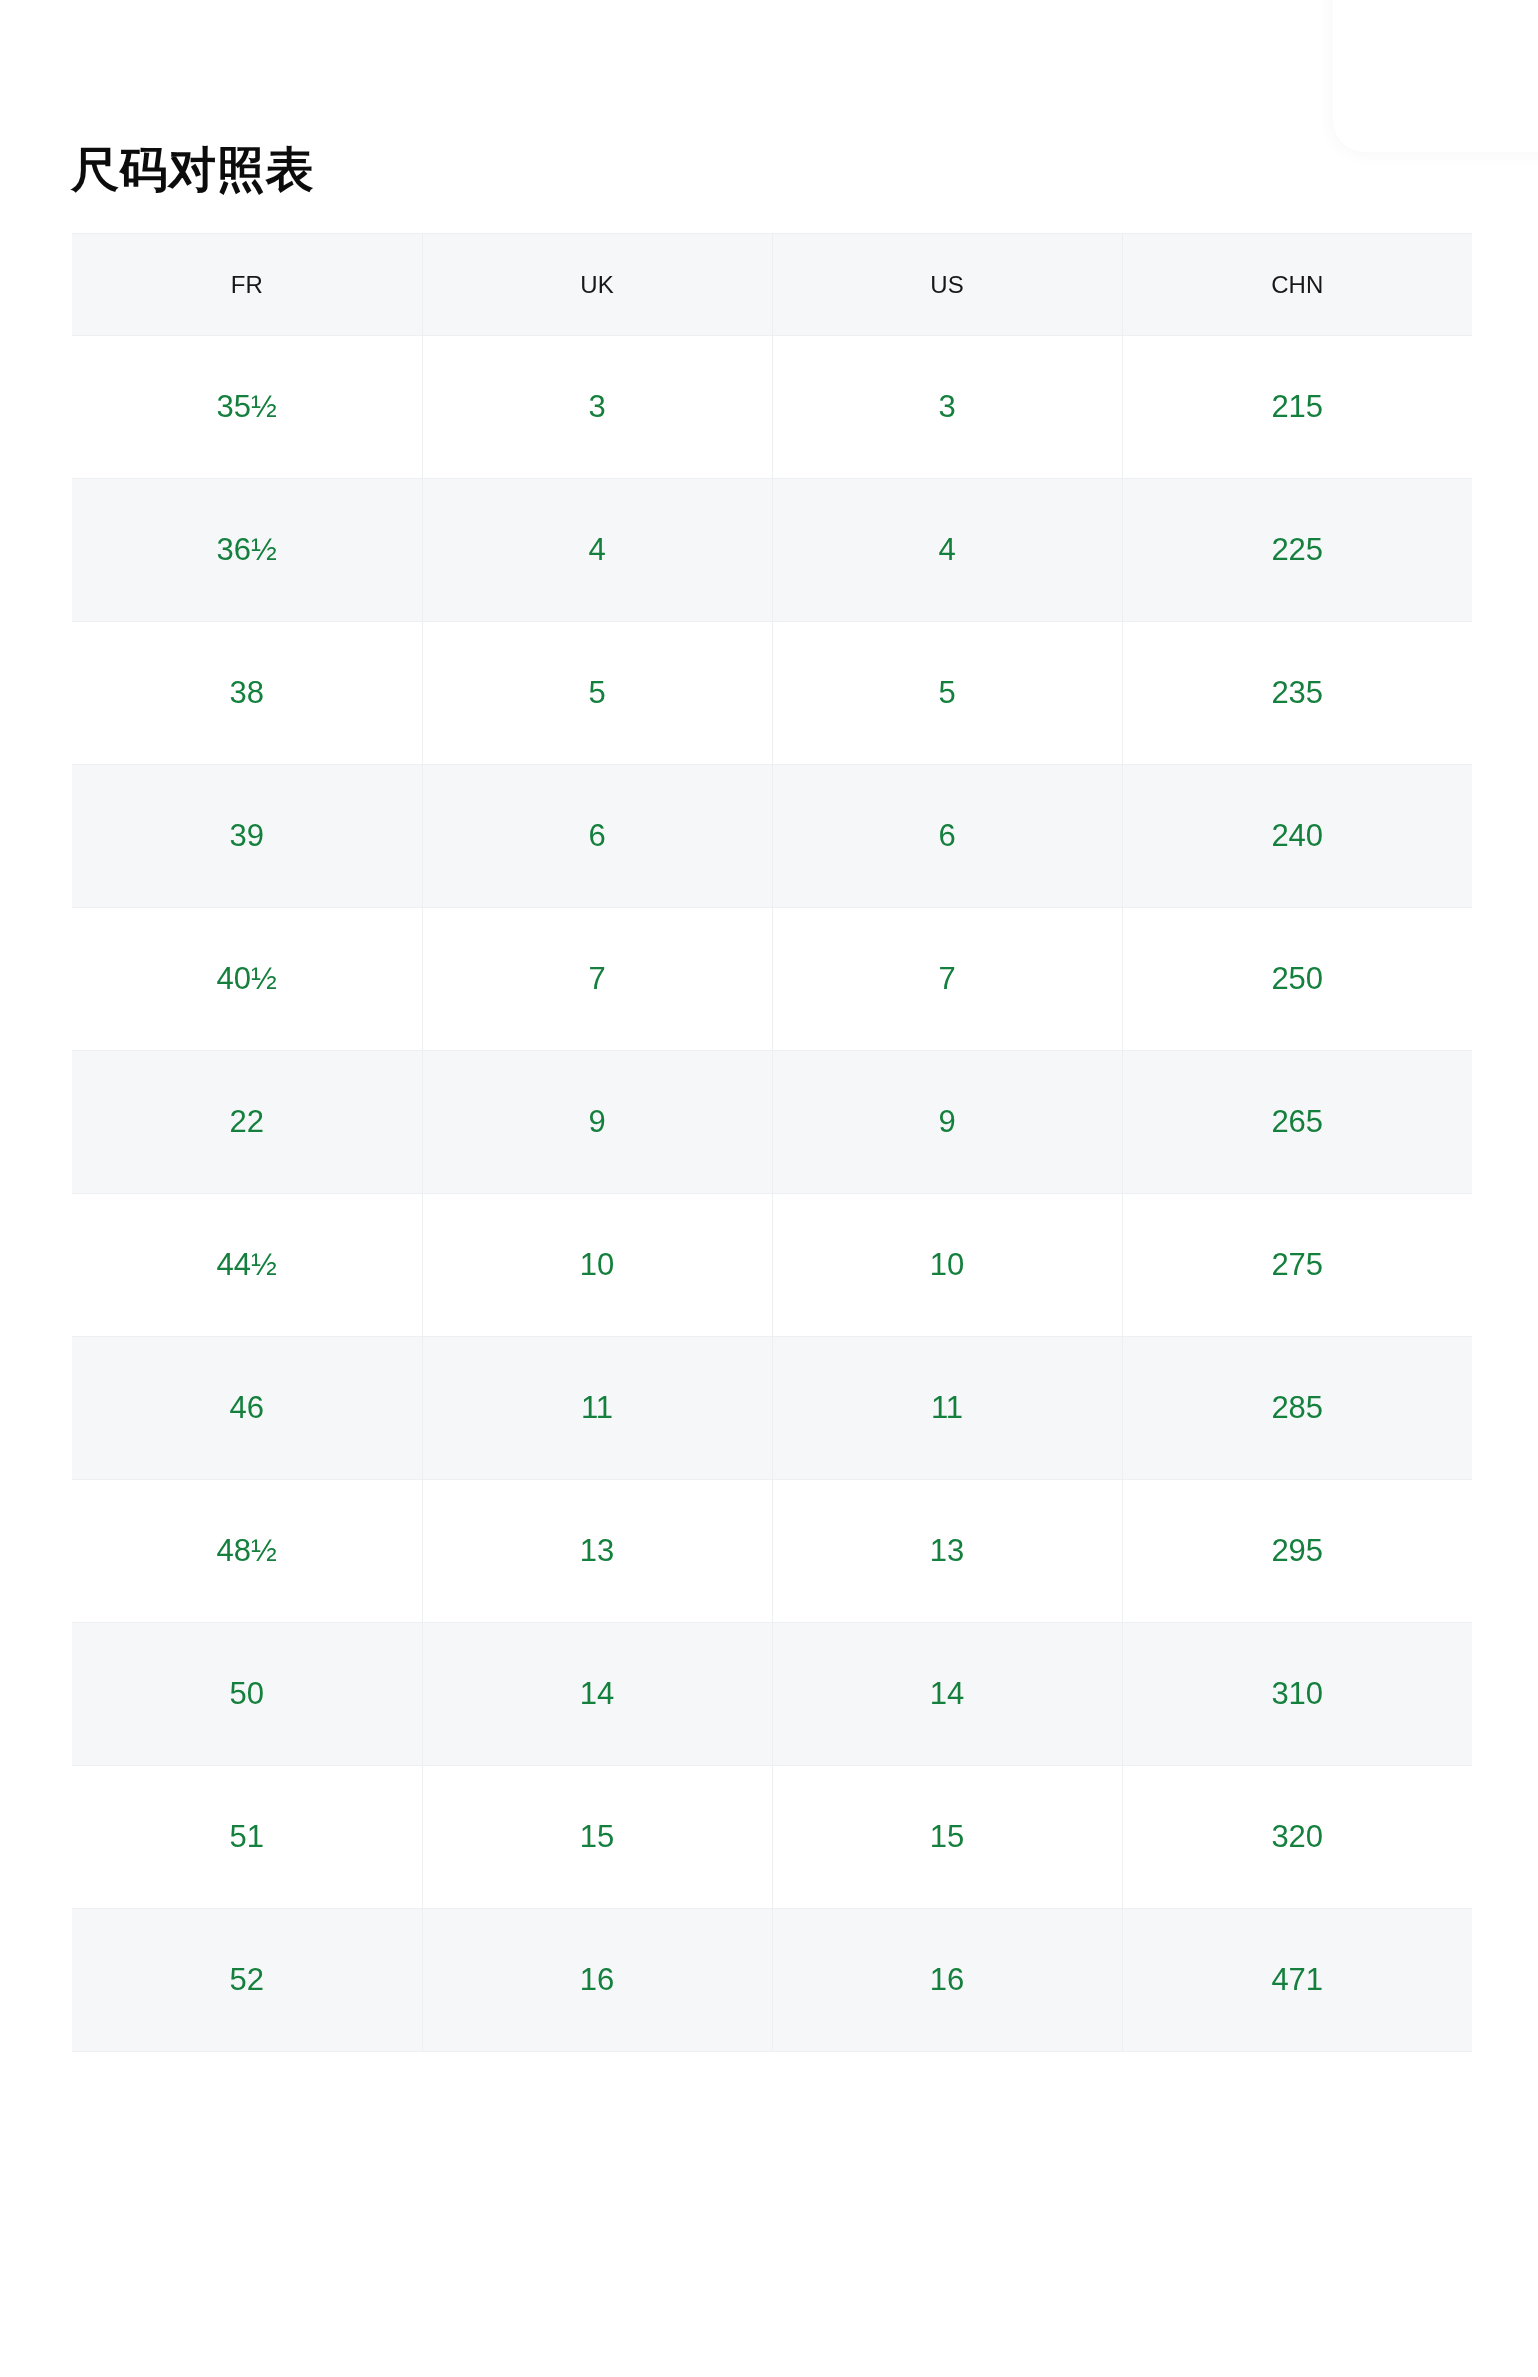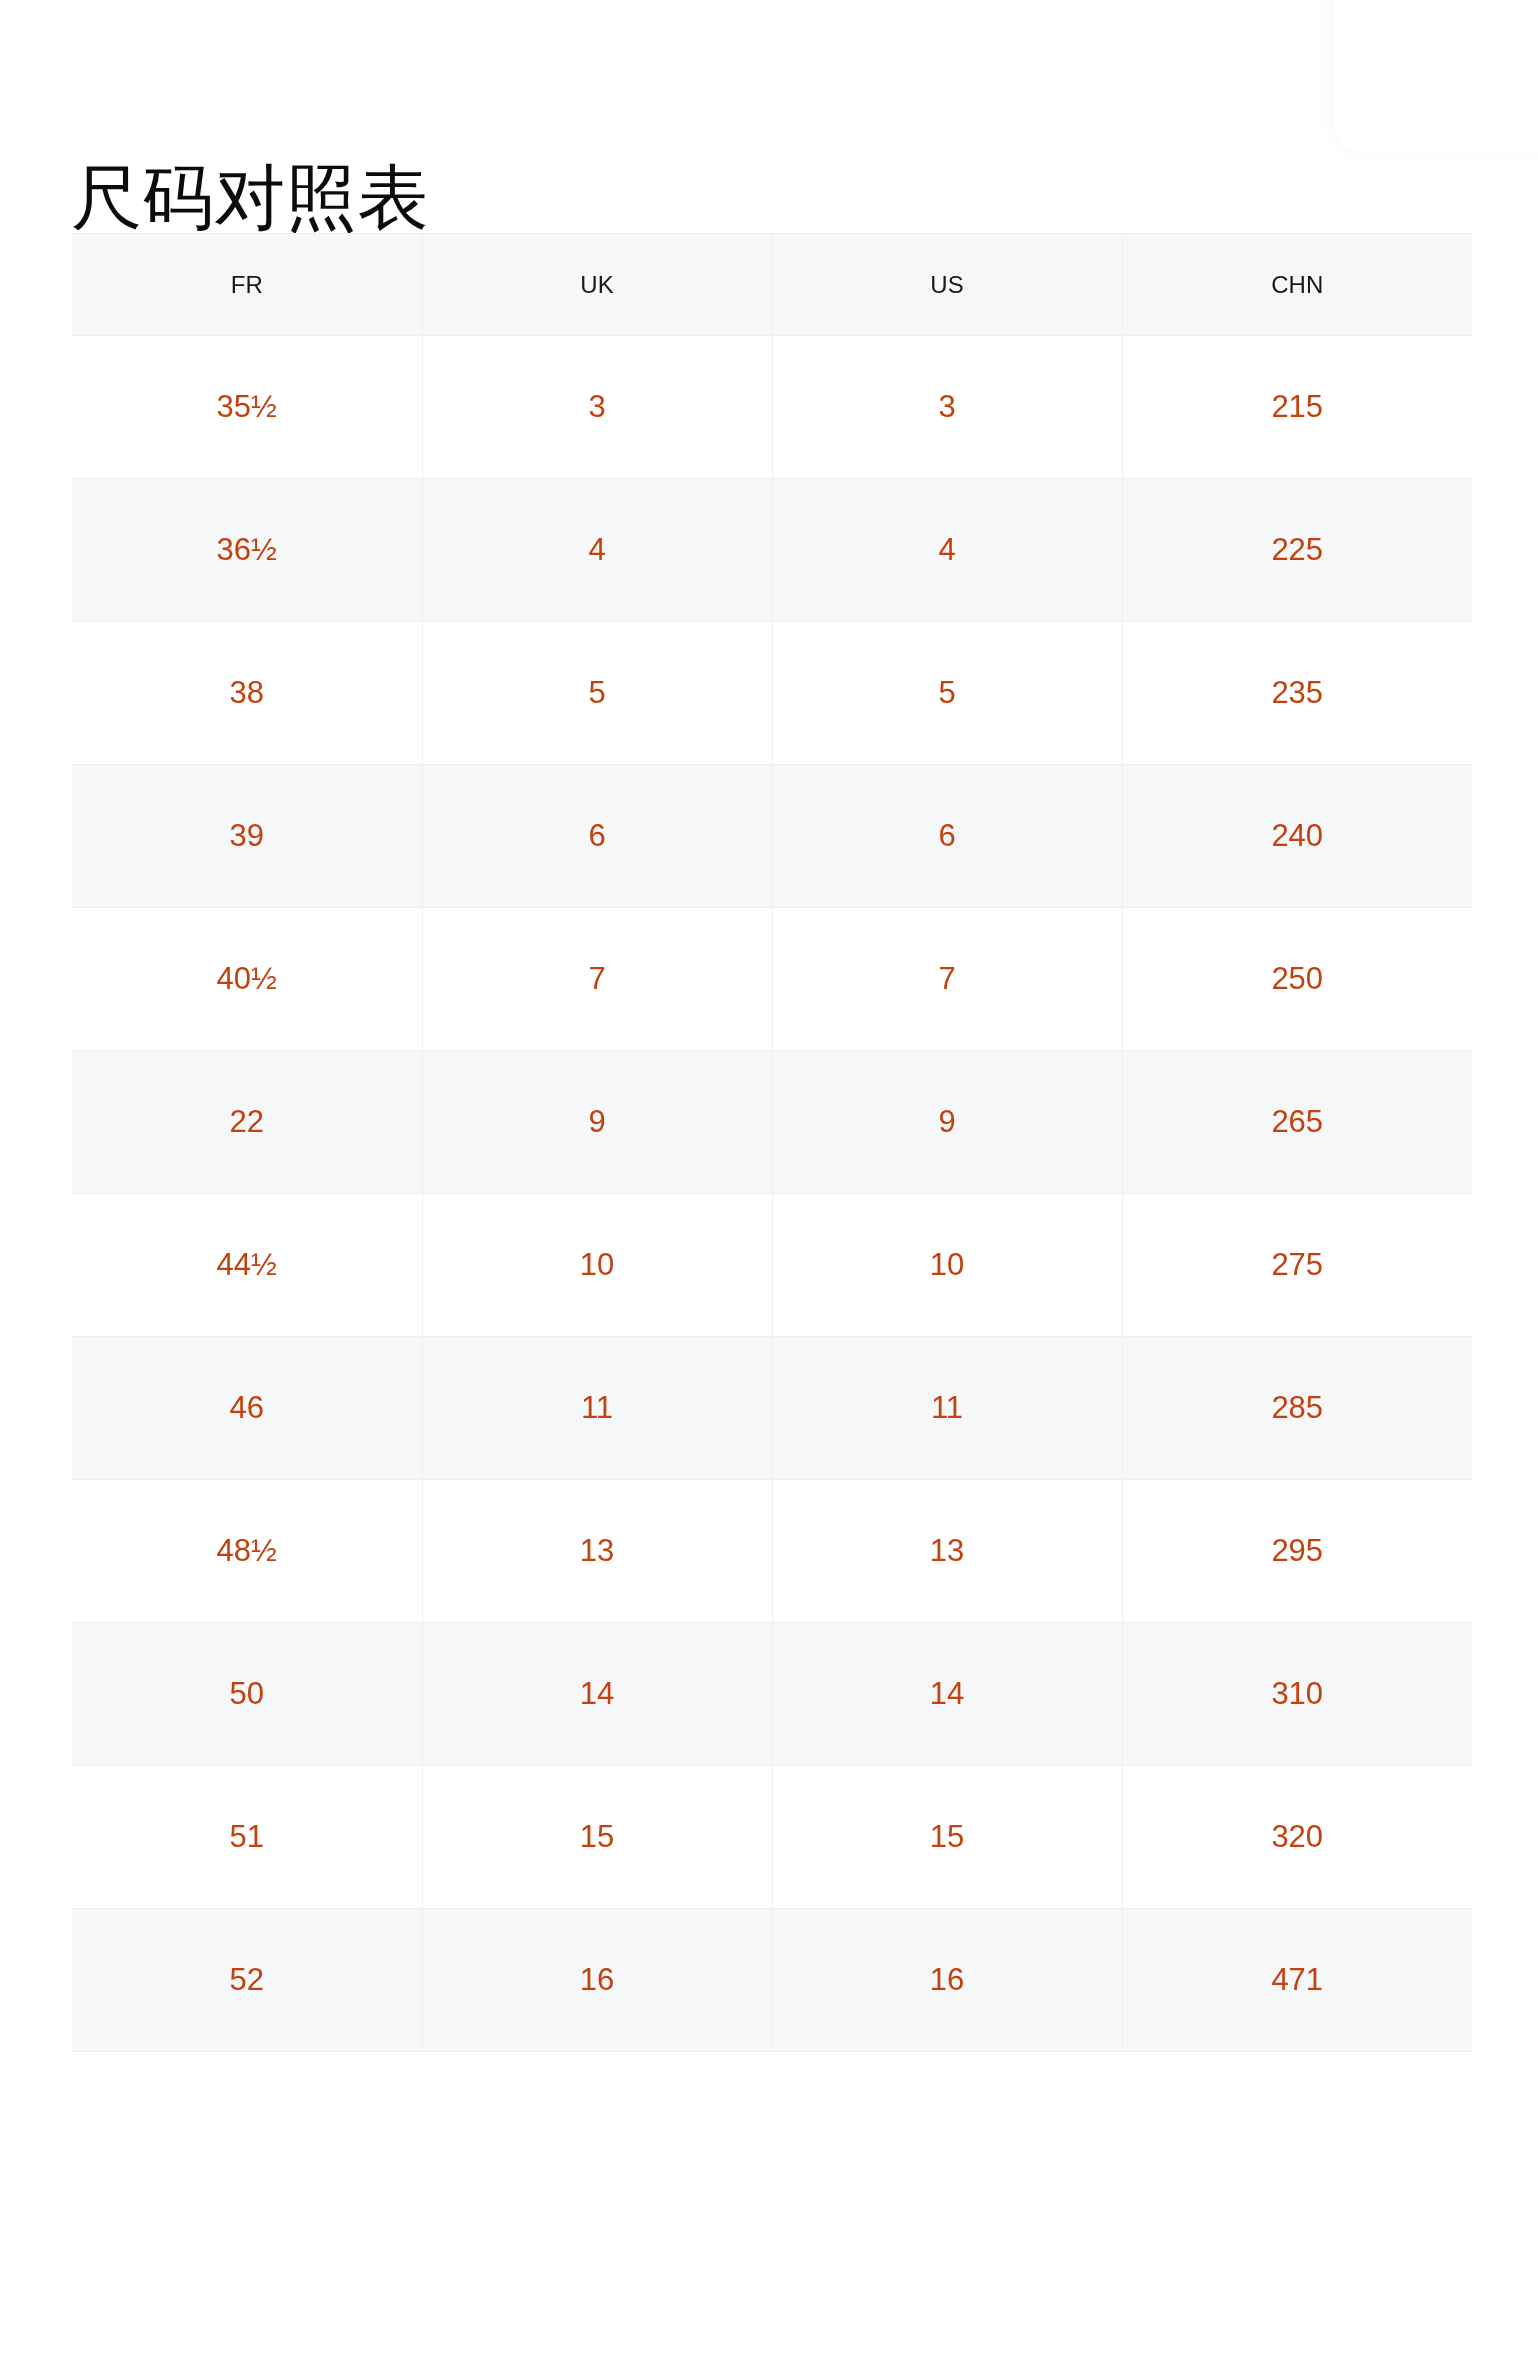--- a/index.html
+++ b/index.html
@@ -32,23 +32,23 @@
 
   .page {
     position: absolute;
     inset: 0;
   }
 
   .page-title {
     position: absolute;
     left: 71px;
     top: 112px;
-    font-size: 71px;
+    font-size: 48px;
     line-height: 1.08;
-    font-weight: 400;
+    font-weight: 700;
     color: #0c0c0c;
     letter-spacing: 0.6px;
     white-space: nowrap;
   }
 
   .size-table-wrap {
     position: absolute;
     left: 72px;
     top: 233px;
     width: 1400px;
@@ -61,21 +61,21 @@
   }
 
   table.size-table col { width: 25%; }
 
   table.size-table th,
   table.size-table td {
     text-align: center;
     vertical-align: middle;
     border-right: 1.2px solid #edeff2;
     border-bottom: 1.2px solid #edeff2;
-    color: #c2410c;
+    color: #15803d;
     padding: 0;
   }
   table.size-table th:last-child,
   table.size-table td:last-child {
     border-right: none;
   }
 
   table.size-table thead th {
     height: 101px;
     background: #f6f7f9;

